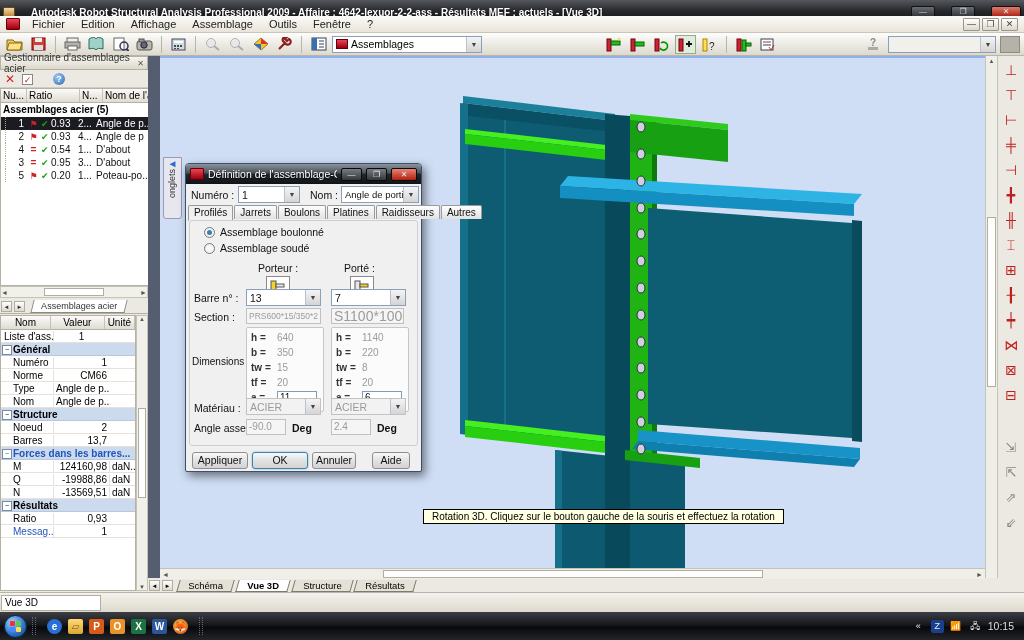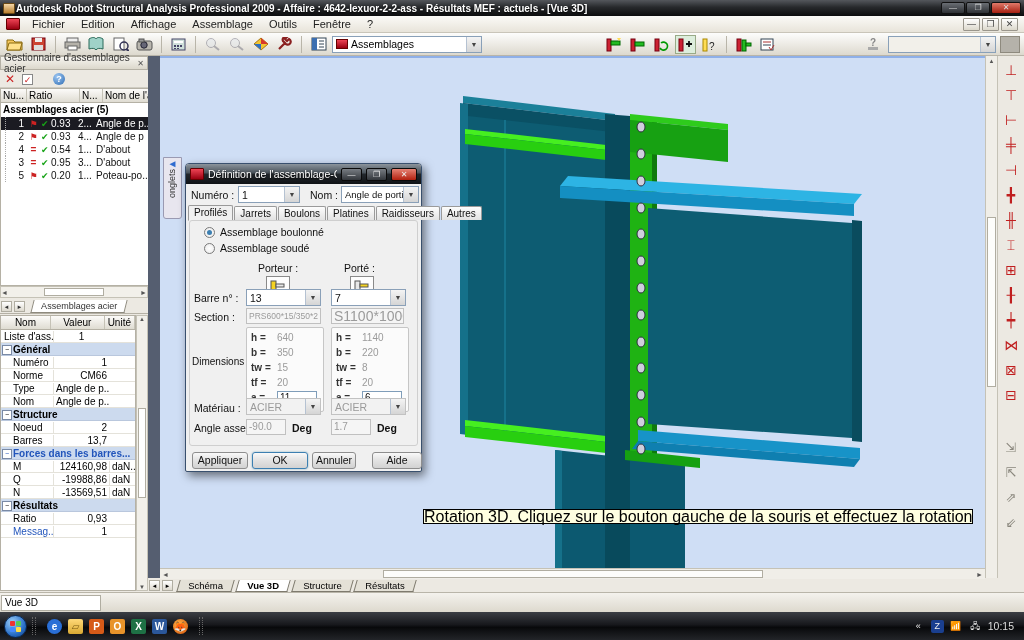--- a/index.html
+++ b/index.html
@@ -1,20 +1,20 @@
 <!DOCTYPE html>
 <html><head>
 <meta charset="utf-8">
 <style>
   *{box-sizing:border-box;margin:0;padding:0}
   html,body{width:1024px;height:640px;overflow:hidden}
   body{font-family:"Liberation Sans","DejaVu Sans",sans-serif;font-size:11px;background:#ece9e2;position:relative}
   .abs{position:absolute}
   
-  .titlebar{left:0;top:0;width:1024px;height:16px;background:linear-gradient(#54575c,#27292c 45%,#0c0d0e);color:#fff;display:flex;align-items:center;padding:4px 3px;gap:1px}
+  .titlebar{left:0;top:0;width:1024px;height:16px;background:linear-gradient(#54575c,#27292c 45%,#0c0d0e);color:#fff;display:flex;align-items:center;padding:12px 3px;gap:16px}
   .titlebar .t-title{font-size:10px;font-weight:bold;white-space:nowrap;overflow:hidden;flex:1;text-shadow:0 1px 2px #000}
   .appicon{width:12px;height:11px;background:linear-gradient(#f5d8a8,#b98030);border:1px solid #6b4a16;border-radius:1px}
   .winbtn{width:24px;height:12px;border:1px solid #111;border-radius:2px;background:linear-gradient(#6a6e74,#2e3135);color:#ddd;font-size:8px;line-height:10px;text-align:center}
   .winbtn.close{background:linear-gradient(#e07a6a,#a51f10);width:30px}
   
   .menubar{left:0;top:16px;width:1024px;height:17px;background:linear-gradient(#fbfaf7,#e8e4da);border-bottom:1px solid #c9c5b9;display:flex;align-items:center;padding:0 2px}
   .mdi-icon{width:14px;height:12px;margin:0 4px;background:linear-gradient(#e45,#901);border:1px solid #600;border-radius:1px}
   .menu-item{padding:1px 8px;color:#222}
   .mdi-btns{margin-left:auto;display:flex;gap:2px;padding-right:4px;color:#444;font-size:9px}
   .mdi-btn{width:17px;height:13px;border:1px solid #9a968c;background:linear-gradient(#fff,#dcd8cc);text-align:center;line-height:11px;border-radius:1px}
@@ -69,33 +69,33 @@
   .pgroup.blue{color:#2255bb}
   .plink{color:#2255bb}
   .pvscroll{left:136px;top:259px;width:12px;height:276px;background:#f2f0ea;border:1px solid #c5c2b6;font-size:6px;color:#555;display:flex;flex-direction:column;justify-content:space-between;align-items:center}
   .pvscroll .thumb{width:8px;height:90px;background:#fff;border:1px solid #b0ada1}
   
   .mdistrip{left:148px;top:56px;width:12px;height:522px;background:#555e70}
   .view3d{left:160px;top:56px;width:825px;height:512px;background:#cfdef5;border-top:2px solid #8fb0e8;overflow:hidden}
   .onglets{left:163px;top:157px;width:19px;height:62px;background:#e8e6ef;border:1px solid #9a9ab2;border-radius:0 0 3px 3px;z-index:5}
   .onglets .oarr{color:#2f6cd0;font-size:10px;text-align:center;display:block}
   .onglets .otxt{position:absolute;left:3px;top:40px;font-size:9px;color:#333;transform:rotate(-90deg);transform-origin:0 0;white-space:nowrap}
-  .tooltip{left:423px;top:509px;height:15px;background:#ffffe1;border:1px solid #000;font-size:16px;line-height:13px;padding:0 0;white-space:nowrap;z-index:6}
+  .tooltip{left:423px;top:509px;height:15px;background:#ffffe1;border:1px solid #000;font-size:10px;line-height:13px;padding:0 8px;white-space:nowrap;z-index:6}
   
   .dlg{left:185px;top:163px;width:237px;height:309px;z-index:10;border:1px solid #39506e;border-radius:4px 4px 2px 2px;background:#f0f0f0;box-shadow:3px 4px 10px rgba(0,0,0,.5)}
   .dtitle{height:20px;border-radius:3px 3px 0 0;background:linear-gradient(#8b949c,#49525a 45%,#23282d 50%,#101316);display:flex;align-items:center;gap:4px;padding:0 4px;color:#fff;font-size:10.5px}
   .dtitle .dt{flex:1;white-space:nowrap;overflow:hidden;text-shadow:0 1px 2px #000}
   .dwbtn{width:21px;height:13px;border:1px solid #0a0a0a;border-radius:2px;background:linear-gradient(#777c82,#33373c);color:#eee;font-size:8px;line-height:11px;text-align:center}
   .dwbtn.close{background:linear-gradient(#e68274,#b3200f);width:26px}
   .dbody{position:relative;width:235px;height:287px;font-size:10.5px;color:#111}
   .dlabel{position:absolute;white-space:nowrap}
   .dcombo{position:absolute;height:17px;border:1px solid #8aa0b8;background:#fff;display:flex;align-items:center;font-size:10.5px}
   .dcombo .cval{flex:1;padding:0 3px;overflow:hidden;white-space:nowrap}
   .dcombo.dis{background:#f2f2f2;color:#9a9a9a;border-color:#c2c2c2}
-  .dtabs{position:absolute;left:2px;top:21px;display:flex;align-items:center;height:16px}
+  .dtabs{position:absolute;left:2px;top:21px;display:flex;align-items:flex-start;height:16px}
   .dtab{font-size:10px;padding:1px 5px;border:1px solid #9a9a9a;border-bottom:none;background:linear-gradient(#fdfdfd,#e2e2e2);border-radius:2px 2px 0 0;margin-right:1px;height:14px}
   .dtab.active{background:#f0f0f0;height:16px;border-bottom:1px solid #f0f0f0}
   .dgroup{position:absolute;left:3px;top:36px;width:229px;height:226px;border:1px solid #cfcfcf;border-radius:3px}
   .radio{position:absolute;display:flex;align-items:center;gap:5px}
   .rdot{width:11px;height:11px;border-radius:50%;border:1px solid #7a7a7a;background:radial-gradient(#fff,#e8e8e8)}
   .rdot.on::after{content:"";display:block;width:5px;height:5px;border-radius:50%;background:#3c7fb1;margin:2px}
   .beamico{position:absolute;width:24px;height:19px;border:1px solid #8a8a8a;background:#fdfdfd;display:flex;align-items:center;justify-content:center}
   .tfield{position:absolute;height:16px;border:1px solid #7f9db9;background:#fff;font-size:10px;padding:0 2px;line-height:14px;overflow:hidden;white-space:nowrap}
   .tfield.dis{border-color:#c0c0c0;background:#f5f5f5;color:#9b9b9b}
   .dimbox{position:absolute;width:78px;height:85px;border:1px solid #c6c6c6;border-radius:2px;background:#fbfbfb;padding:2px 4px}
@@ -668,27 +668,27 @@
         <span class="carrow">▼</span>
       </span>
     <span class="dcombo dis" style="left:145px;top:214px;width:75px">
         <span class="cval">ACIER</span>
         <span class="carrow">▼</span>
       </span>
 
     <span class="dlabel" style="left:8px;top:238px">Angle assemblage</span>
     <span class="tfield dis" style="left:60px;top:235px;width:40px">-90.0</span>
     <span class="dlabel" style="left:106px;top:238px;font-weight:bold">Deg</span>
-    <span class="tfield dis" style="left:145px;top:235px;width:40px">1.7</span>
+    <span class="tfield dis" style="left:145px;top:235px;width:40px">2.4</span>
     <span class="dlabel" style="left:191px;top:238px;font-weight:bold">Deg</span>
 
     <span class="dbtn" style="left:6px;top:268px;width:56px">Appliquer</span>
     <span class="dbtn def" style="left:66px;top:268px;width:56px">OK</span>
     <span class="dbtn" style="left:126px;top:268px;width:44px">Annuler</span>
-    <span class="dbtn" style="left:186px;top:268px;width:50px">Aide</span>
+    <span class="dbtn" style="left:186px;top:268px;width:38px">Aide</span>
   </div>
 </div>
 
 <div class="abs vscroll">
     <span class="sarr">▲</span>
     <span class="thumb"></span>
   </div>
 <div class="abs righttb">
   <span class="rico">⊥</span>
   <span class="rico">⊤</span>

